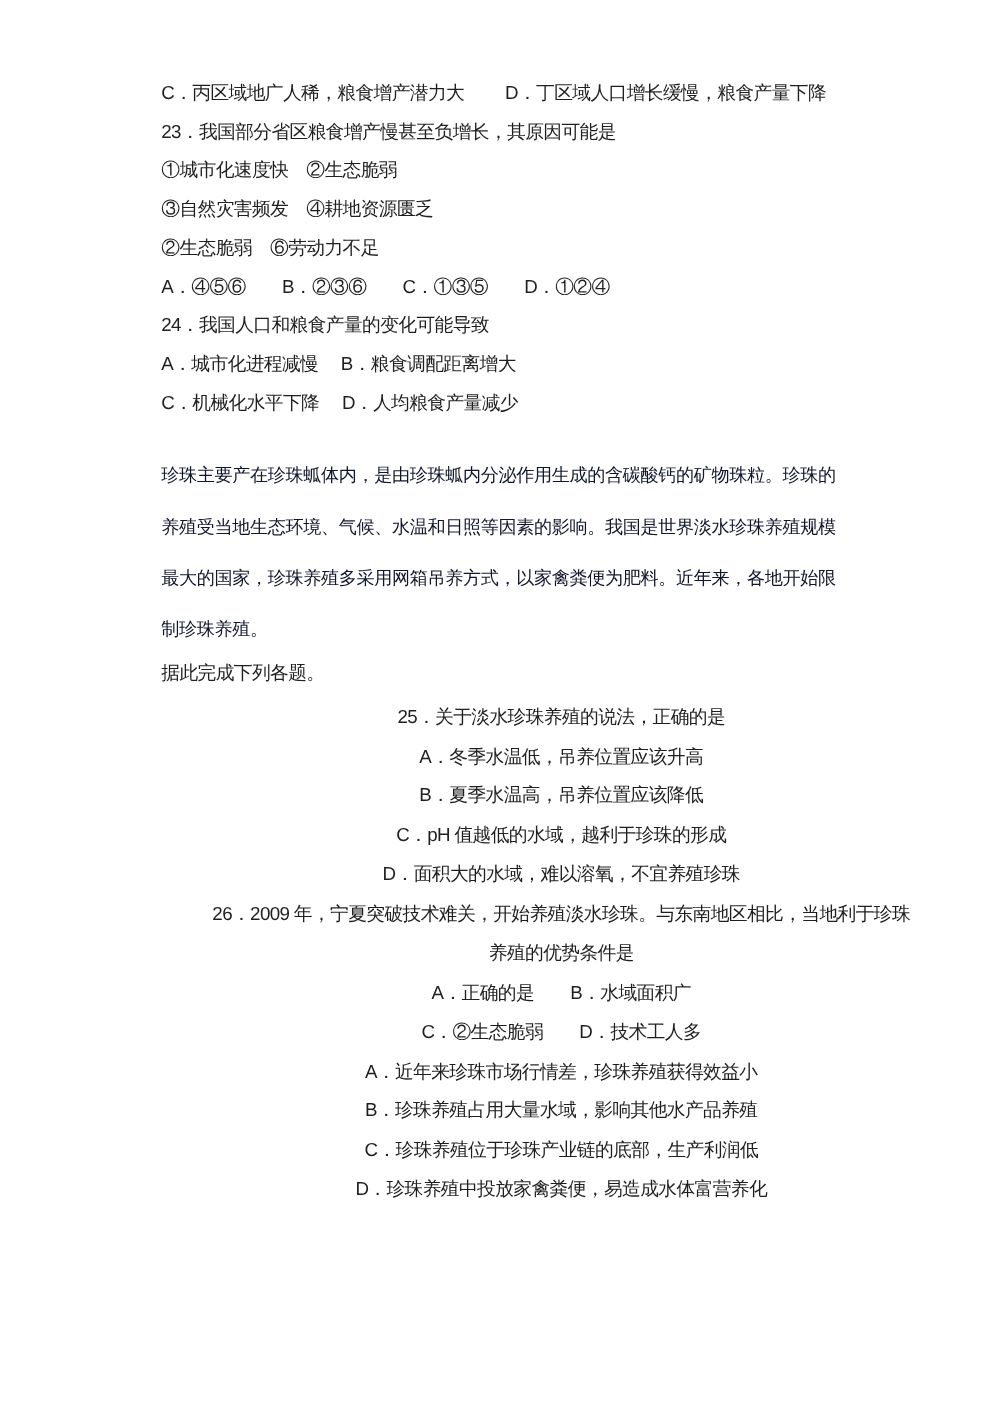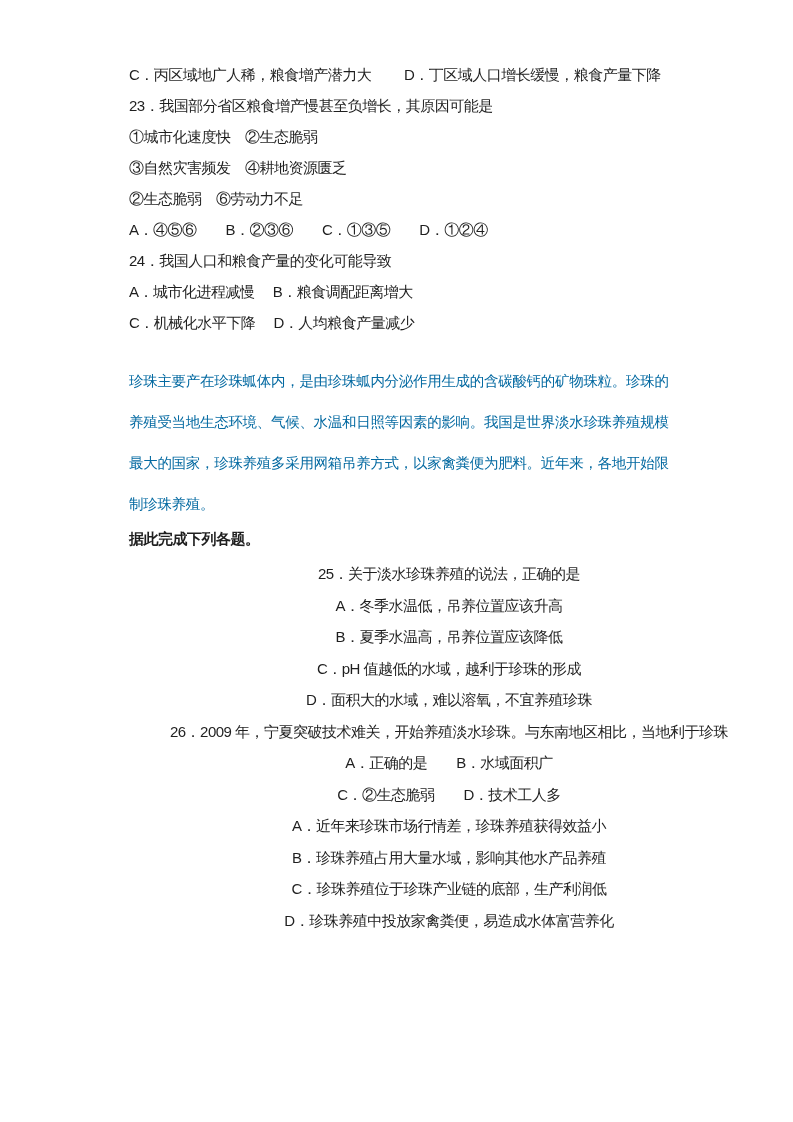--- a/index.html
+++ b/index.html
@@ -31,25 +31,24 @@
   }
   .passage {
     margin: 23px 0 0 0;
     font-family: "Liberation Serif", serif;
   }
   .pline {
     white-space: pre;
     font-size: 14.5px;
     line-height: 41px;
     letter-spacing: -0.3px;
-    color: #0369a1;
+    color: #0f172a;
   }
   .note {
     margin-top: -2px;
-    font-weight: bold;
   }
   .sec-bottom {
     margin-top: 4px;
     text-align: center;
   }
   .sec-bottom .line {
     line-height: 31.5px;
   }
 </style>
 </head>
@@ -79,20 +78,21 @@
 
     <div class="line note">据此完成下列各题。</div>
 
     <section class="sec-bottom">
       <div class="line">25．关于淡水珍珠养殖的说法，正确的是</div>
       <div class="line">A．冬季水温低，吊养位置应该升高</div>
       <div class="line">B．夏季水温高，吊养位置应该降低</div>
       <div class="line">C．pH 值越低的水域，越利于珍珠的形成</div>
       <div class="line">D．面积大的水域，难以溶氧，不宜养殖珍珠</div>
       <div class="line">26．2009 年，宁夏突破技术难关，开始养殖淡水珍珠。与东南地区相比，当地利于珍珠</div>
+      <div class="line">养殖的优势条件是</div>
       <div class="line">A．正确的是　　B．水域面积广</div>
       <div class="line">C．②生态脆弱　　D．技术工人多</div>
       <div class="line">A．近年来珍珠市场行情差，珍珠养殖获得效益小</div>
       <div class="line">B．珍珠养殖占用大量水域，影响其他水产品养殖</div>
       <div class="line">C．珍珠养殖位于珍珠产业链的底部，生产利润低</div>
       <div class="line">D．珍珠养殖中投放家禽粪便，易造成水体富营养化</div>
     </section>
 
   </div>
 </div>

